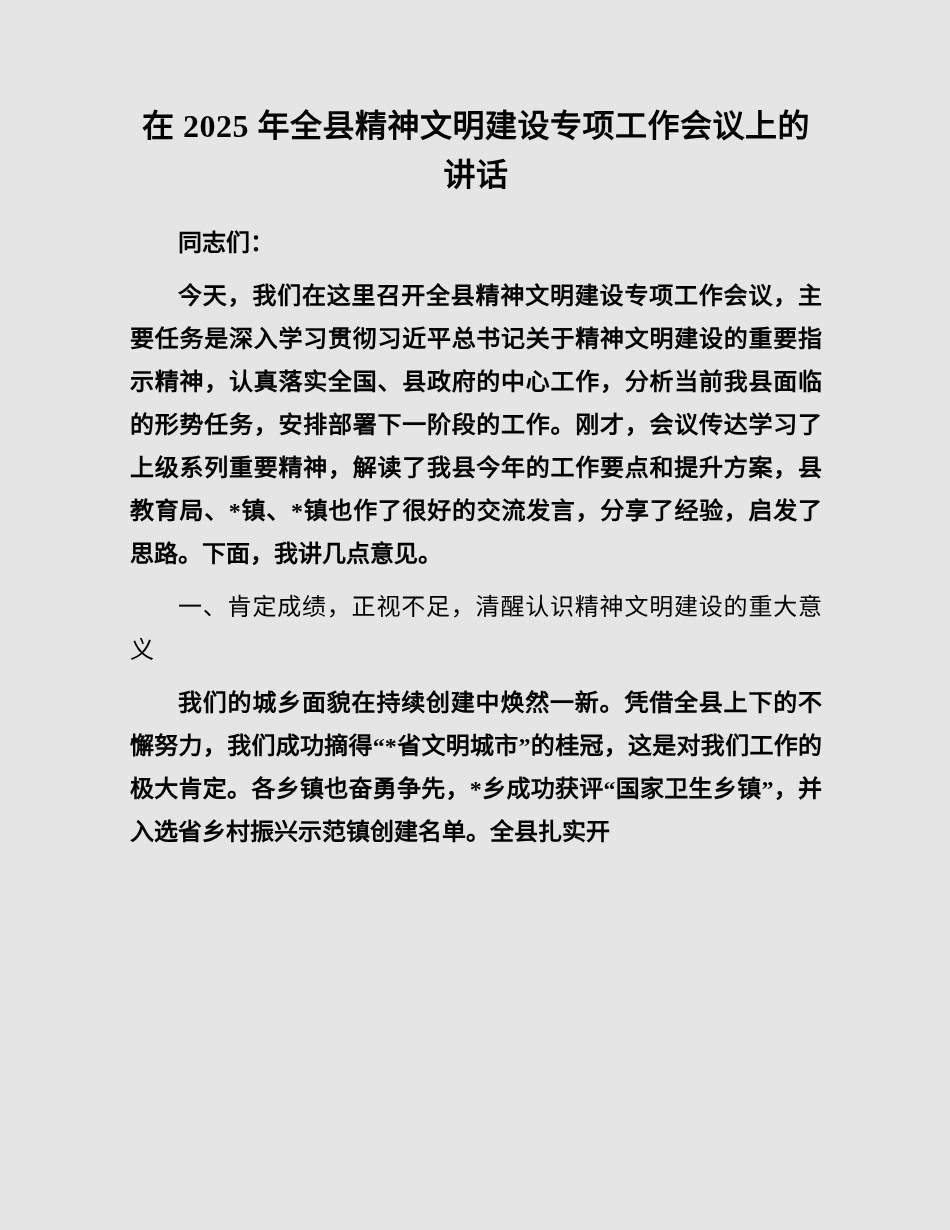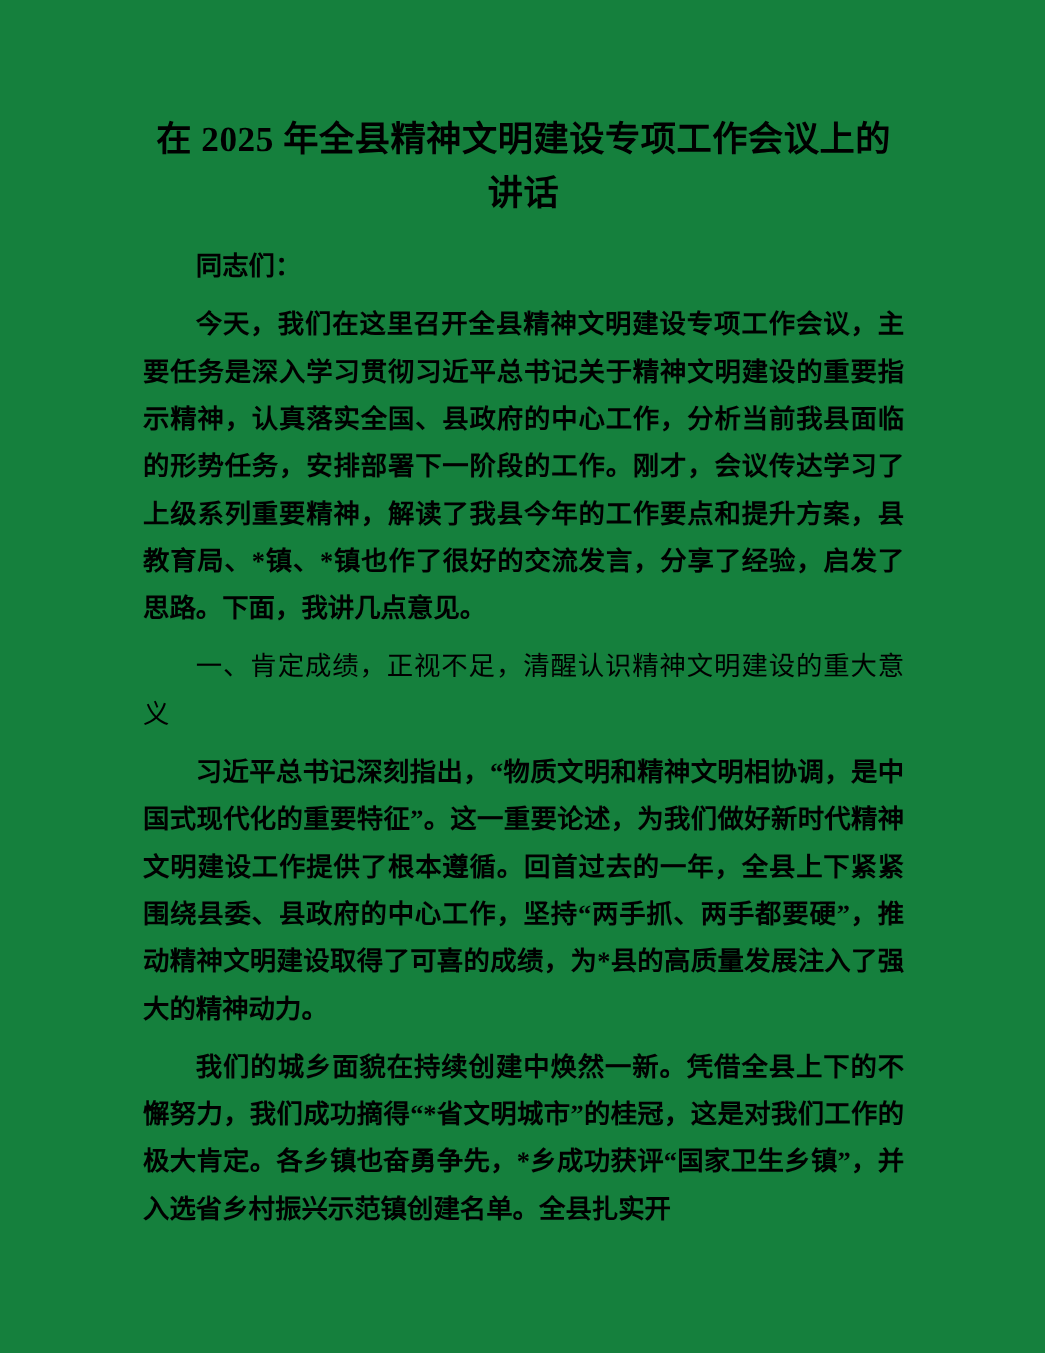--- a/index.html
+++ b/index.html
@@ -6,21 +6,21 @@
     margin: 0;
     padding: 0;
     background: #ffffff;
   }
   .page {
     position: relative;
     width: 950px;
     height: 1230px;
     box-sizing: border-box;
     margin: 0 auto;
-    background: #15803d;
+    background: #e5e5e5;
     color: #000000;
     padding: 102px 128px 60px 130px;
     overflow: hidden;
     font-family: "Liberation Serif", "DejaVu Serif", serif;
   }
   .doc-title {
     margin: 0 0 22px 0;
     font-size: 32px;
     font-weight: bold;
     line-height: 49px;
@@ -46,16 +46,15 @@
 
 <div class="page">
   <h1 class="doc-title">在 2025 年全县精神文明建设专项工作会议上的讲话</h1>
 
   <p class="para">同志们：</p>
 
   <p class="para">今天，我们在这里召开全县精神文明建设专项工作会议，主要任务是深入学习贯彻习近平总书记关于精神文明建设的重要指示精神，认真落实全国、县政府的中心工作，分析当前我县面临的形势任务，安排部署下一阶段的工作。刚才，会议传达学习了上级系列重要精神，解读了我县今年的工作要点和提升方案，县教育局、*镇、*镇也作了很好的交流发言，分享了经验，启发了思路。下面，我讲几点意见。</p>
 
   <p class="para section-heading">一、肯定成绩，正视不足，清醒认识精神文明建设的重大意义</p>
 
-  <p class="para">习近平总书记深刻指出，“物质文明和精神文明相协调，是中国式现代化的重要特征”。这一重要论述，为我们做好新时代精神文明建设工作提供了根本遵循。回首过去的一年，全县上下紧紧围绕县委、县政府的中心工作，坚持“两手抓、两手都要硬”，推动精神文明建设取得了可喜的成绩，为*县的高质量发展注入了强大的精神动力。</p>
 
   <p class="para">我们的城乡面貌在持续创建中焕然一新。凭借全县上下的不懈努力，我们成功摘得“*省文明城市”的桂冠，这是对我们工作的极大肯定。各乡镇也奋勇争先，*乡成功获评“国家卫生乡镇”，并入选省乡村振兴示范镇创建名单。全县扎实开</p>
 </div>
 
 </body></html>

